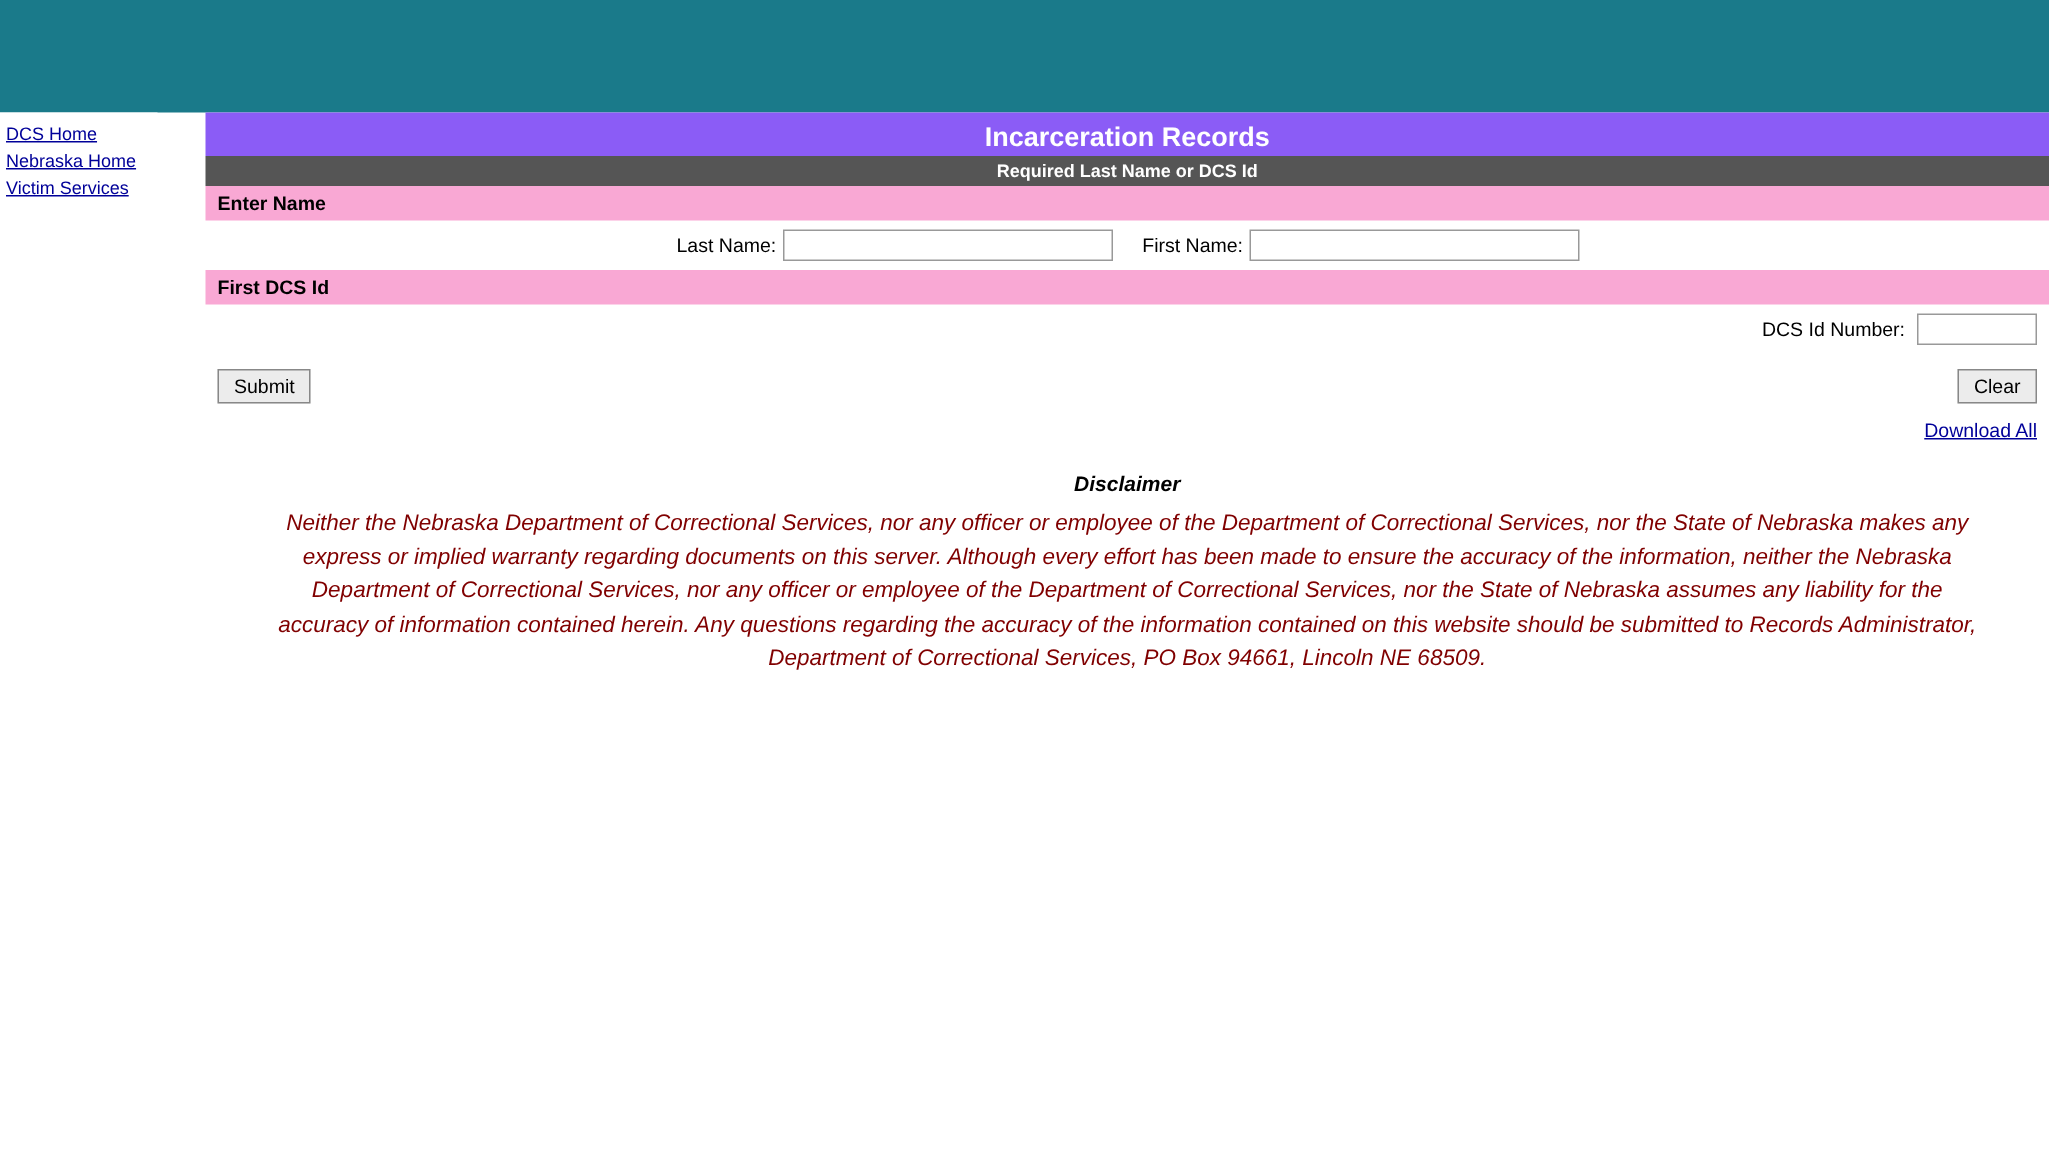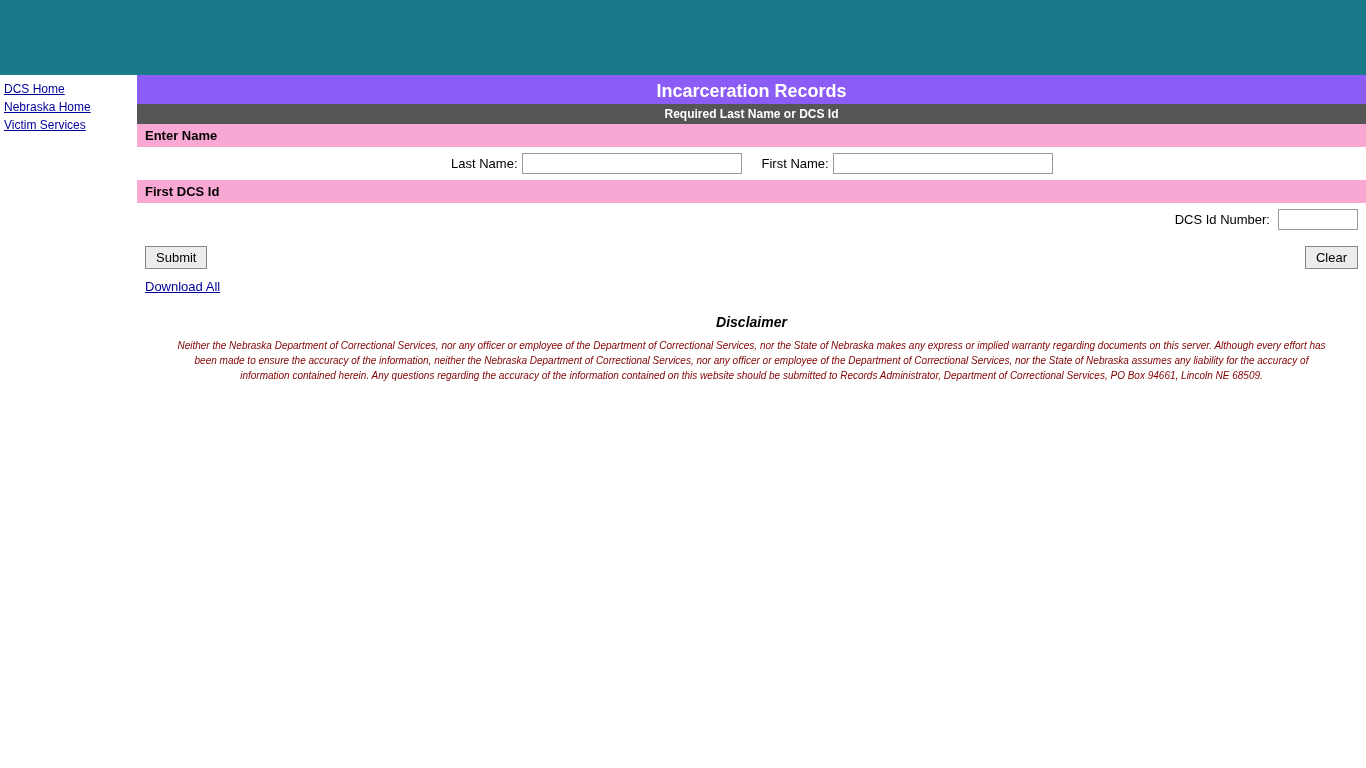--- a/index.html
+++ b/index.html
@@ -145,21 +145,21 @@
     .button-row button {
       font-size: 13px;
       padding: 3px 10px;
       cursor: pointer;
       background: #ececec;
       border: 1px solid #888888;
     }
 
     .download-row {
       display: flex;
-      justify-content: flex-start;
+      justify-content: flex-end;
       padding: 4px 8px 10px 8px;
     }
 
     .download-row a {
       color: #000099;
       text-decoration: underline;
       font-size: 13px;
       cursor: pointer;
     }
 
@@ -170,21 +170,21 @@
 
     .disclaimer-title {
       font-size: 14px;
       font-weight: bold;
       font-style: italic;
       color: #000000;
       margin-bottom: 8px;
     }
 
     .disclaimer-text {
-      font-size: 10px;
+      font-size: 15px;
       font-style: italic;
       color: #800000;
       line-height: 1.5;
       text-align: center;
     }
   </style>
 </head>
 <body>
 
 <div class="top-banner"></div>

